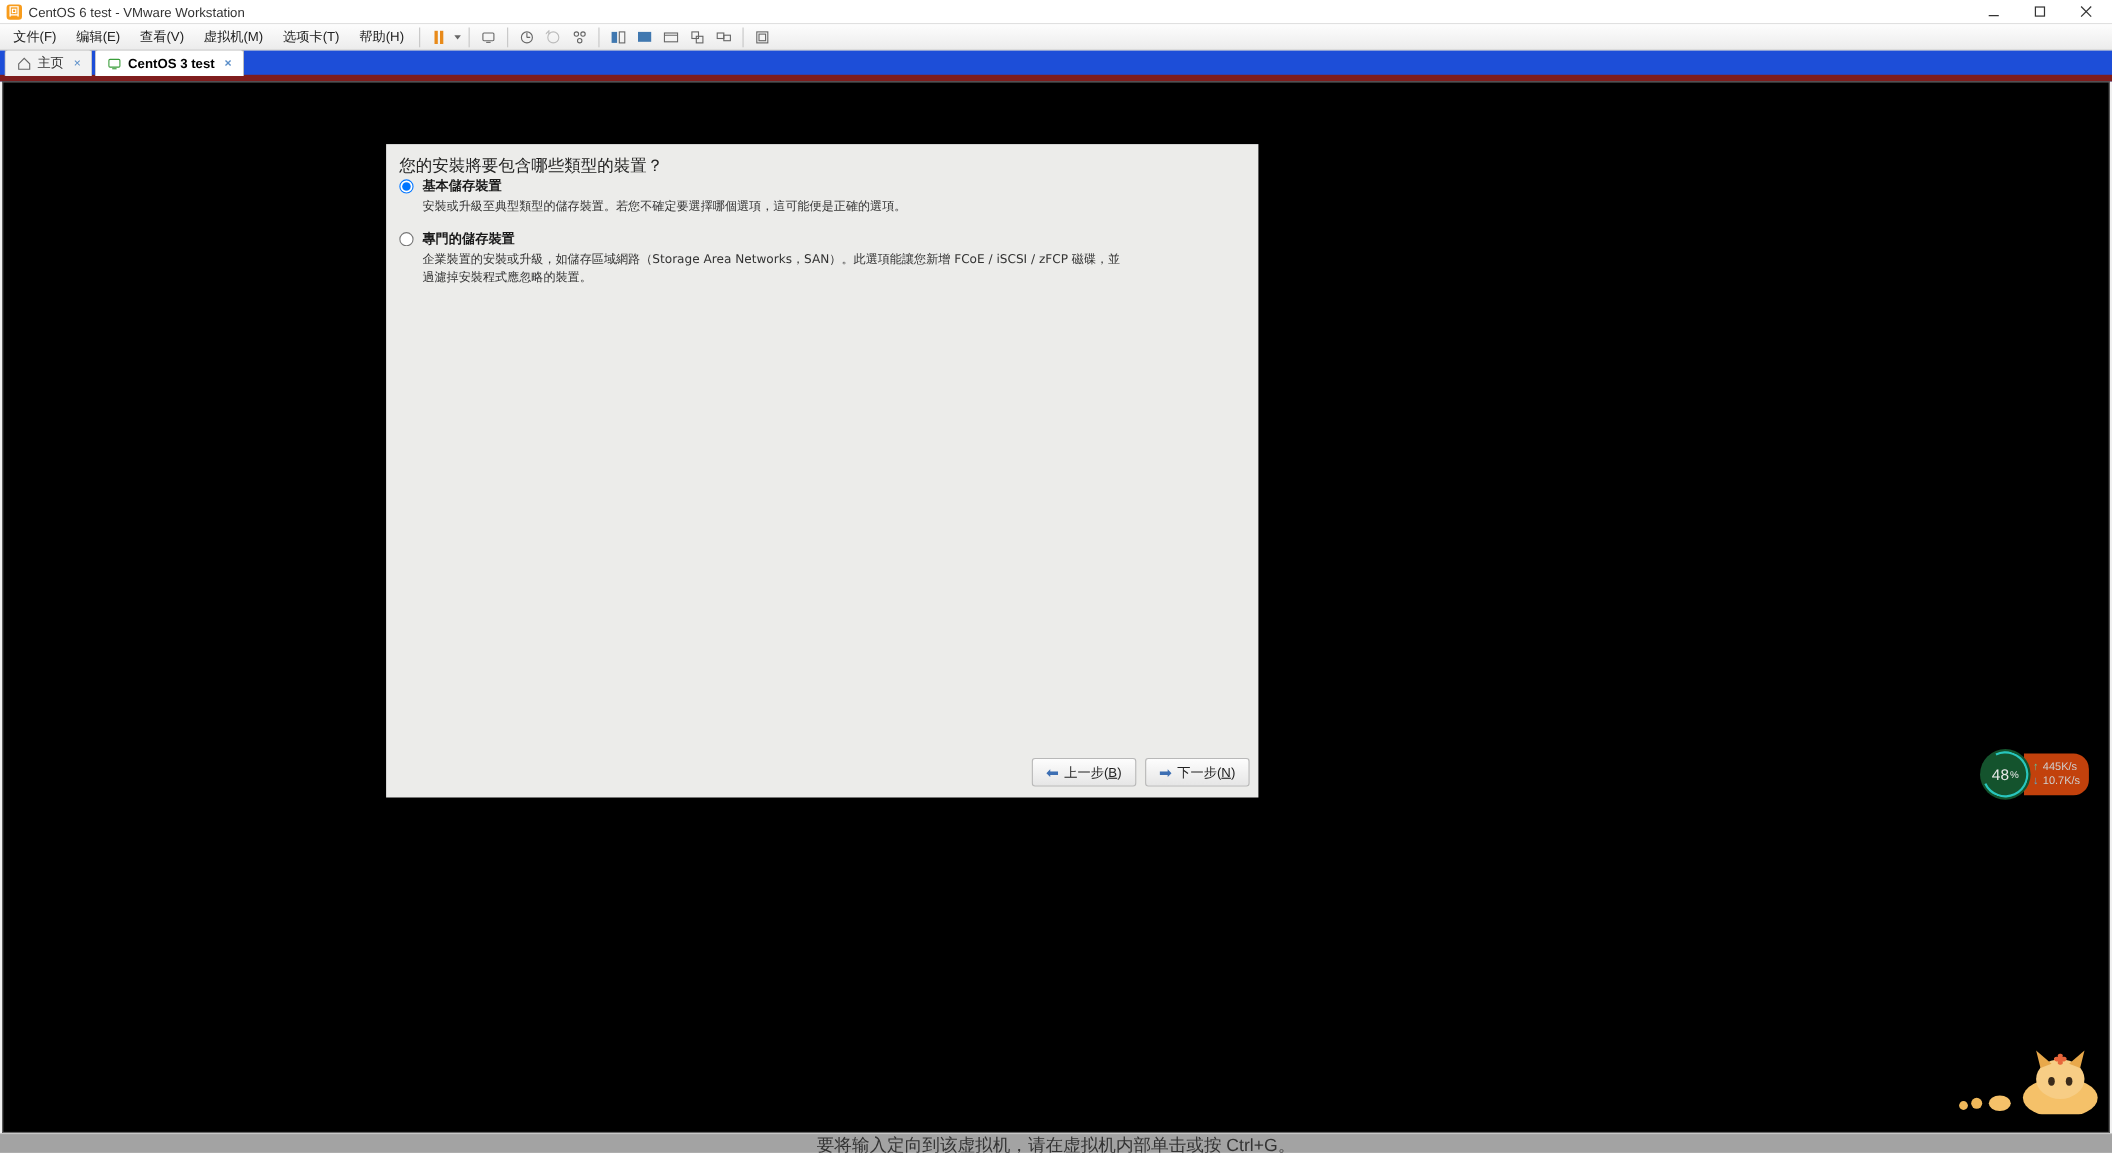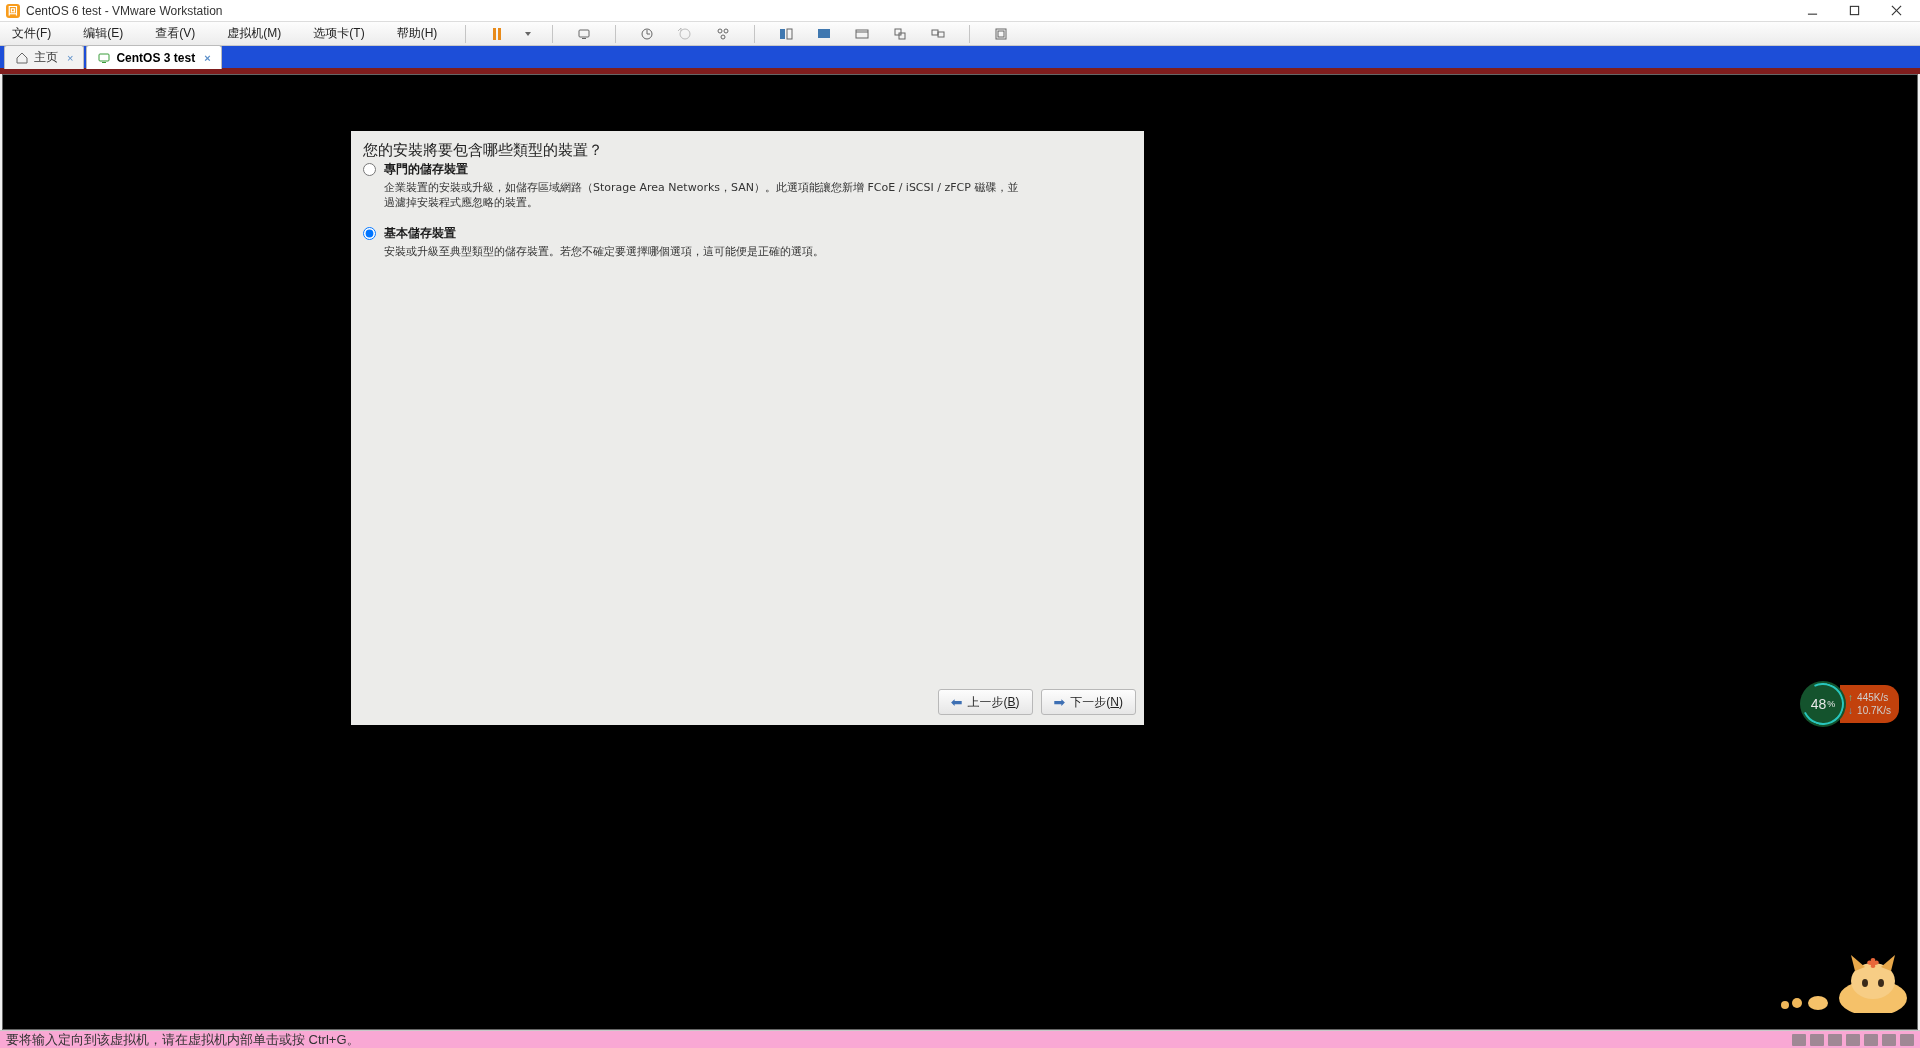--- a/index.html
+++ b/index.html
@@ -37,21 +37,21 @@
 .titlebar .win-btn svg { width: 11px; height: 11px; }
 
 
 .menubar {
   height: 24px;
   background: linear-gradient(#fdfdfd, #ececec);
   border-bottom: 1px solid #c9c9c9;
   display: flex;
   align-items: center;
   padding: 0 4px;
-  gap: 16px;
+  gap: 2px;
   text-align: center;
 }
 .menubar .menu-item {
   padding: 3px 8px;
   color: #222;
   cursor: pointer;
 }
 .menubar .sep {
   width: 1px; height: 18px; background: #c5c5c5; margin: 0 4px;
 }
@@ -175,27 +175,28 @@
   cursor: pointer;
   color: #222;
 }
 .installer .nav-btn .arrow { color: #3d6fb3; font-size: 14px; }
 
 
 .statusbar {
   position: absolute;
   left: 0; right: 0; bottom: 0;
   height: 18px;
-  background: #f9a8d4;
+  background: #a3a3a3;
   border-top: 1px solid #c8c8c8;
   display: flex;
   align-items: center;
   padding: 0 6px;
-  font-size: 13px;
+  font-size: 16px;
   color: #333;
+  flex-direction: column;
 }
 .statusbar .spacer { flex:1; }
 .statusbar .status-icons { display:flex; gap:4px; align-items:center; }
 .statusbar .status-icons .sicon { width:14px; height:12px; background:#7a7a7a; border-radius:1px; opacity:0.7;}
 
 
 .perf-widget {
   position: absolute;
   right: 18px;
   top: 606px;
@@ -379,31 +380,31 @@
   </div>
 </div>
 
 <div class="vm-area">
 
   <div class="installer">
     <div class="question">您的安裝將要包含哪些類型的裝置？</div>
 
     <div class="radio-group">
       <label class="radio-option">
+        <input type="radio" name="storage" checked="" style="">
+        <div class="opt-text">
+          <div class="opt-title">基本儲存裝置</div>
+          <div class="opt-desc">安裝或升級至典型類型的儲存裝置。若您不確定要選擇哪個選項，這可能便是正確的選項。</div>
+        </div>
+      </label>
+      <label class="radio-option">
         <input type="radio" name="storage" style="">
         <div class="opt-text">
           <div class="opt-title">專門的儲存裝置</div>
           <div class="opt-desc">企業裝置的安裝或升級，如儲存區域網路（Storage Area Networks，SAN）。此選項能讓您新增 FCoE / iSCSI / zFCP 磁碟，並過濾掉安裝程式應忽略的裝置。</div>
-        </div>
-      </label>
-      <label class="radio-option">
-        <input type="radio" name="storage" checked="" style="">
-        <div class="opt-text">
-          <div class="opt-title">基本儲存裝置</div>
-          <div class="opt-desc">安裝或升級至典型類型的儲存裝置。若您不確定要選擇哪個選項，這可能便是正確的選項。</div>
         </div>
       </label>
     </div>
 
     <div class="nav-buttons">
       <button class="nav-btn">
         <span class="arrow">⬅</span>
         <span>上一步(<span class="u">B</span>)</span>
       </button>
       <button class="nav-btn">

